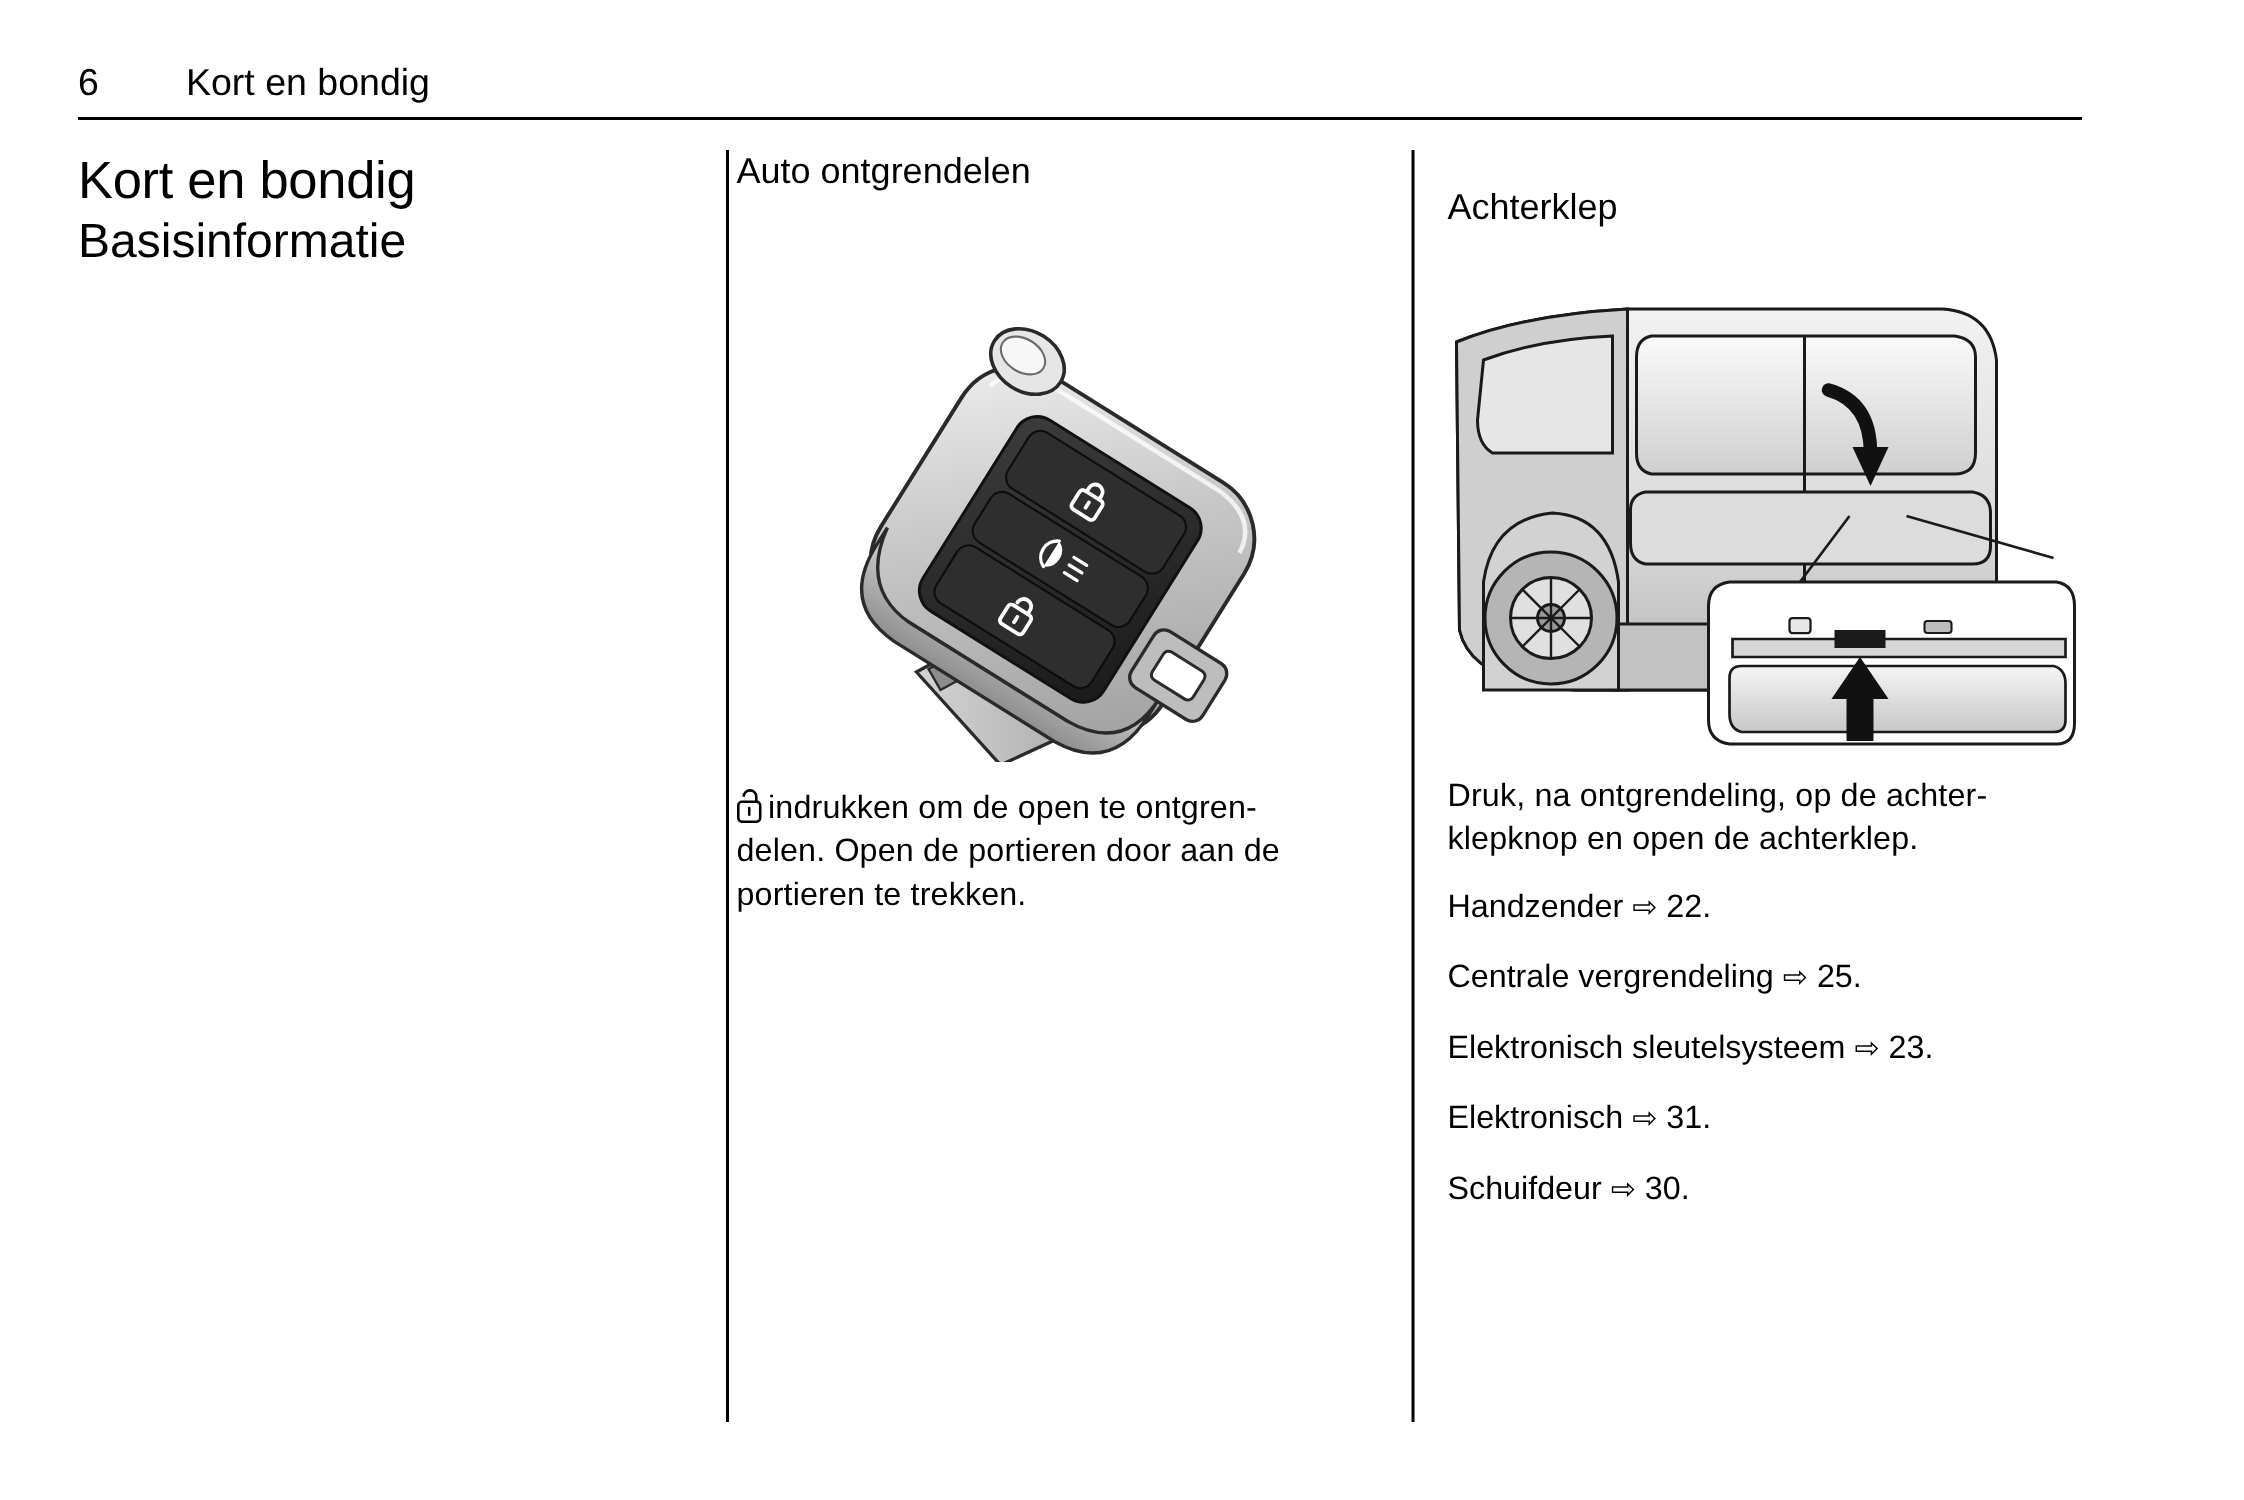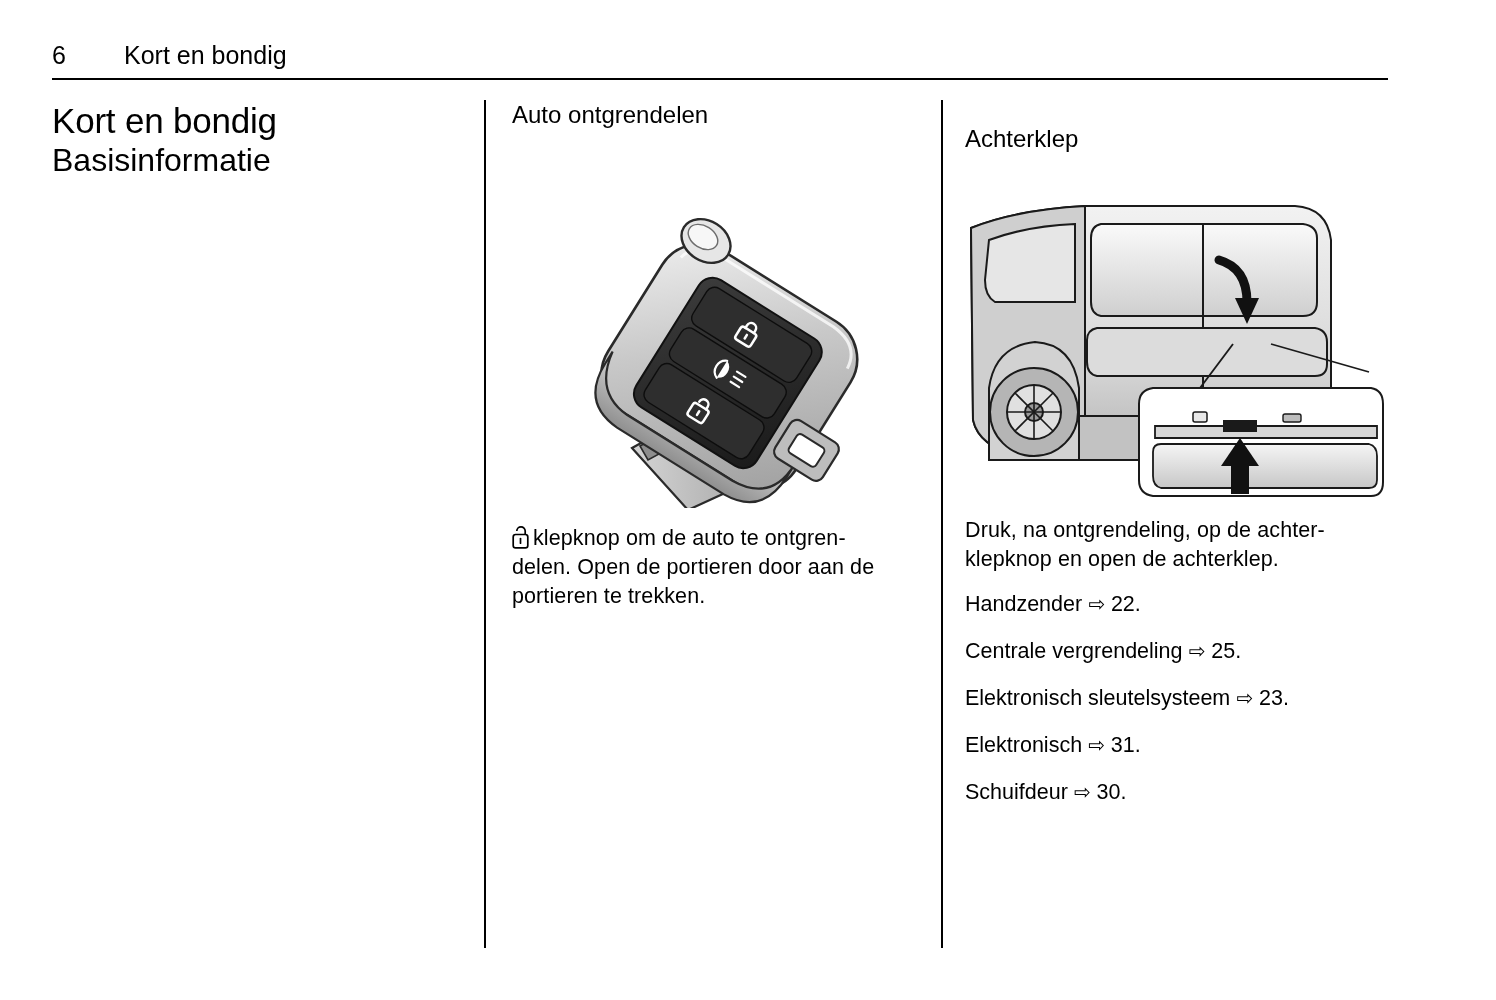--- a/index.html
+++ b/index.html
@@ -51,21 +51,21 @@
     height: 2px;
     background: #000;
   }
 
   
   .col {
     position: absolute;
     top: 100px;
   }
   .col-1 { left: 52px;  width: 385px; }
-  .col-2 { left: 512px; width: 410px; }
+  .col-2 { left: 491px; width: 410px; }
   .col-3 { left: 965px; width: 420px; margin-top: 24px; }
 
   .divider {
     position: absolute;
     top: 100px;
     width: 2px;
     height: 848px;
     background: #000;
   }
   .divider-1 { left: 484px; }
@@ -239,21 +239,21 @@
     </div>
 
     <div class="caption-block">
       <p class="body">
         <span class="inline-lock">
           <svg width="17" height="23" viewBox="0 0 17 23" xmlns="http://www.w3.org/2000/svg">
             <rect x="1.2" y="8.5" width="14.6" height="13.3" rx="2.4" fill="none" stroke="#000" stroke-width="1.7"></rect>
             <path d="M13.2 8.5 V5.1 a4.2 4.2 0 0 0 -8.4 0" fill="none" stroke="#000" stroke-width="1.7"></path>
             <line x1="8.5" y1="12.6" x2="8.5" y2="17.2" stroke="#000" stroke-width="1.7" stroke-linecap="round"></line>
           </svg>
-        </span><span>klepknop om de auto te ontgren-</span><br>
+        </span><span>indrukken om de open te ontgren-</span><br>
         <span>delen. Open de portieren door aan de</span><br>
         <span>portieren te trekken.</span>
       </p>
     </div>
   </div>
 
   <div class="col col-3">
     <h3 class="subhead">Achterklep</h3>
 
     <div class="fig-tailgate">

